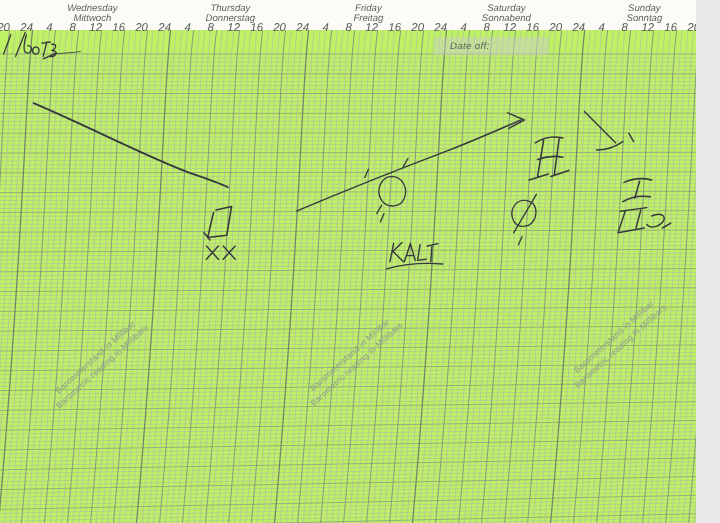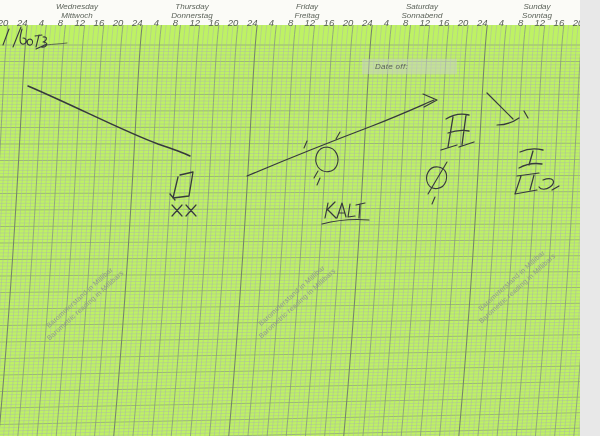--- a/index.html
+++ b/index.html
@@ -351,16 +351,16 @@
         <path d="M328 203 L325 218 M327 210 L335 202 M328 210 L336 218 M337 218 L342 203 L346 217 M339 213 L345 213 M350 204 L348 217 L355 216 M356 205 L365 203 M360 204 L359 218" fill="none" stroke="#36393d" stroke-width="1.2" stroke-linecap="round" stroke-linejoin="round"></path>
         <path d="M322 224 Q345 218 369 220" fill="none" stroke="#36393d" stroke-width="1.1" stroke-linecap="round" stroke-linejoin="round"></path>
         <path d="M446 119 Q457 112 469 115 M453 117 L448 147 M466 115 L462 145 M448 133 Q459 129 469 131 M441 150 L457 145 M459 147 L474 142" fill="none" stroke="#36393d" stroke-width="1.3" stroke-linecap="round" stroke-linejoin="round"></path>
         <path d="M487 93 L513 119 M497 125 Q509 125 519 118 M524 111 L528 118" fill="none" stroke="#36393d" stroke-width="1.2" stroke-linecap="round" stroke-linejoin="round"></path>
         <path d="M438 167 C429 166 424 176 428 184 C432 191 443 190 446 181 C448 173 445 168 438 167 M447 162 L428 194 M435 197 L432 204" fill="none" stroke="#36393d" stroke-width="1.1" stroke-linecap="round" stroke-linejoin="round"></path>
         <path d="M520 152 Q531 147 543 150 M533 151 L529 165 M519 168 Q530 162 542 164" fill="none" stroke="#36393d" stroke-width="1.3" stroke-linecap="round" stroke-linejoin="round"></path>
         <path d="M517 176 L539 173 M521 176 L515 194 M515 194 L537 190 M534 175 L530 190 M543 180 C553 176 557 182 550 187 C546 190 541 190 539 187 M552 190 L559 186" fill="none" stroke="#36393d" stroke-width="1.2" stroke-linecap="round" stroke-linejoin="round"></path>
       </g>
     </svg>
 
-  <div class="date-box" style="left:362px;width:95px;margin-top:28px;">
+  <div class="date-box" style="left:362px;width:95px;">
     <span>Date off:</span>
   </div>
 </div>
 
 </body></html>

